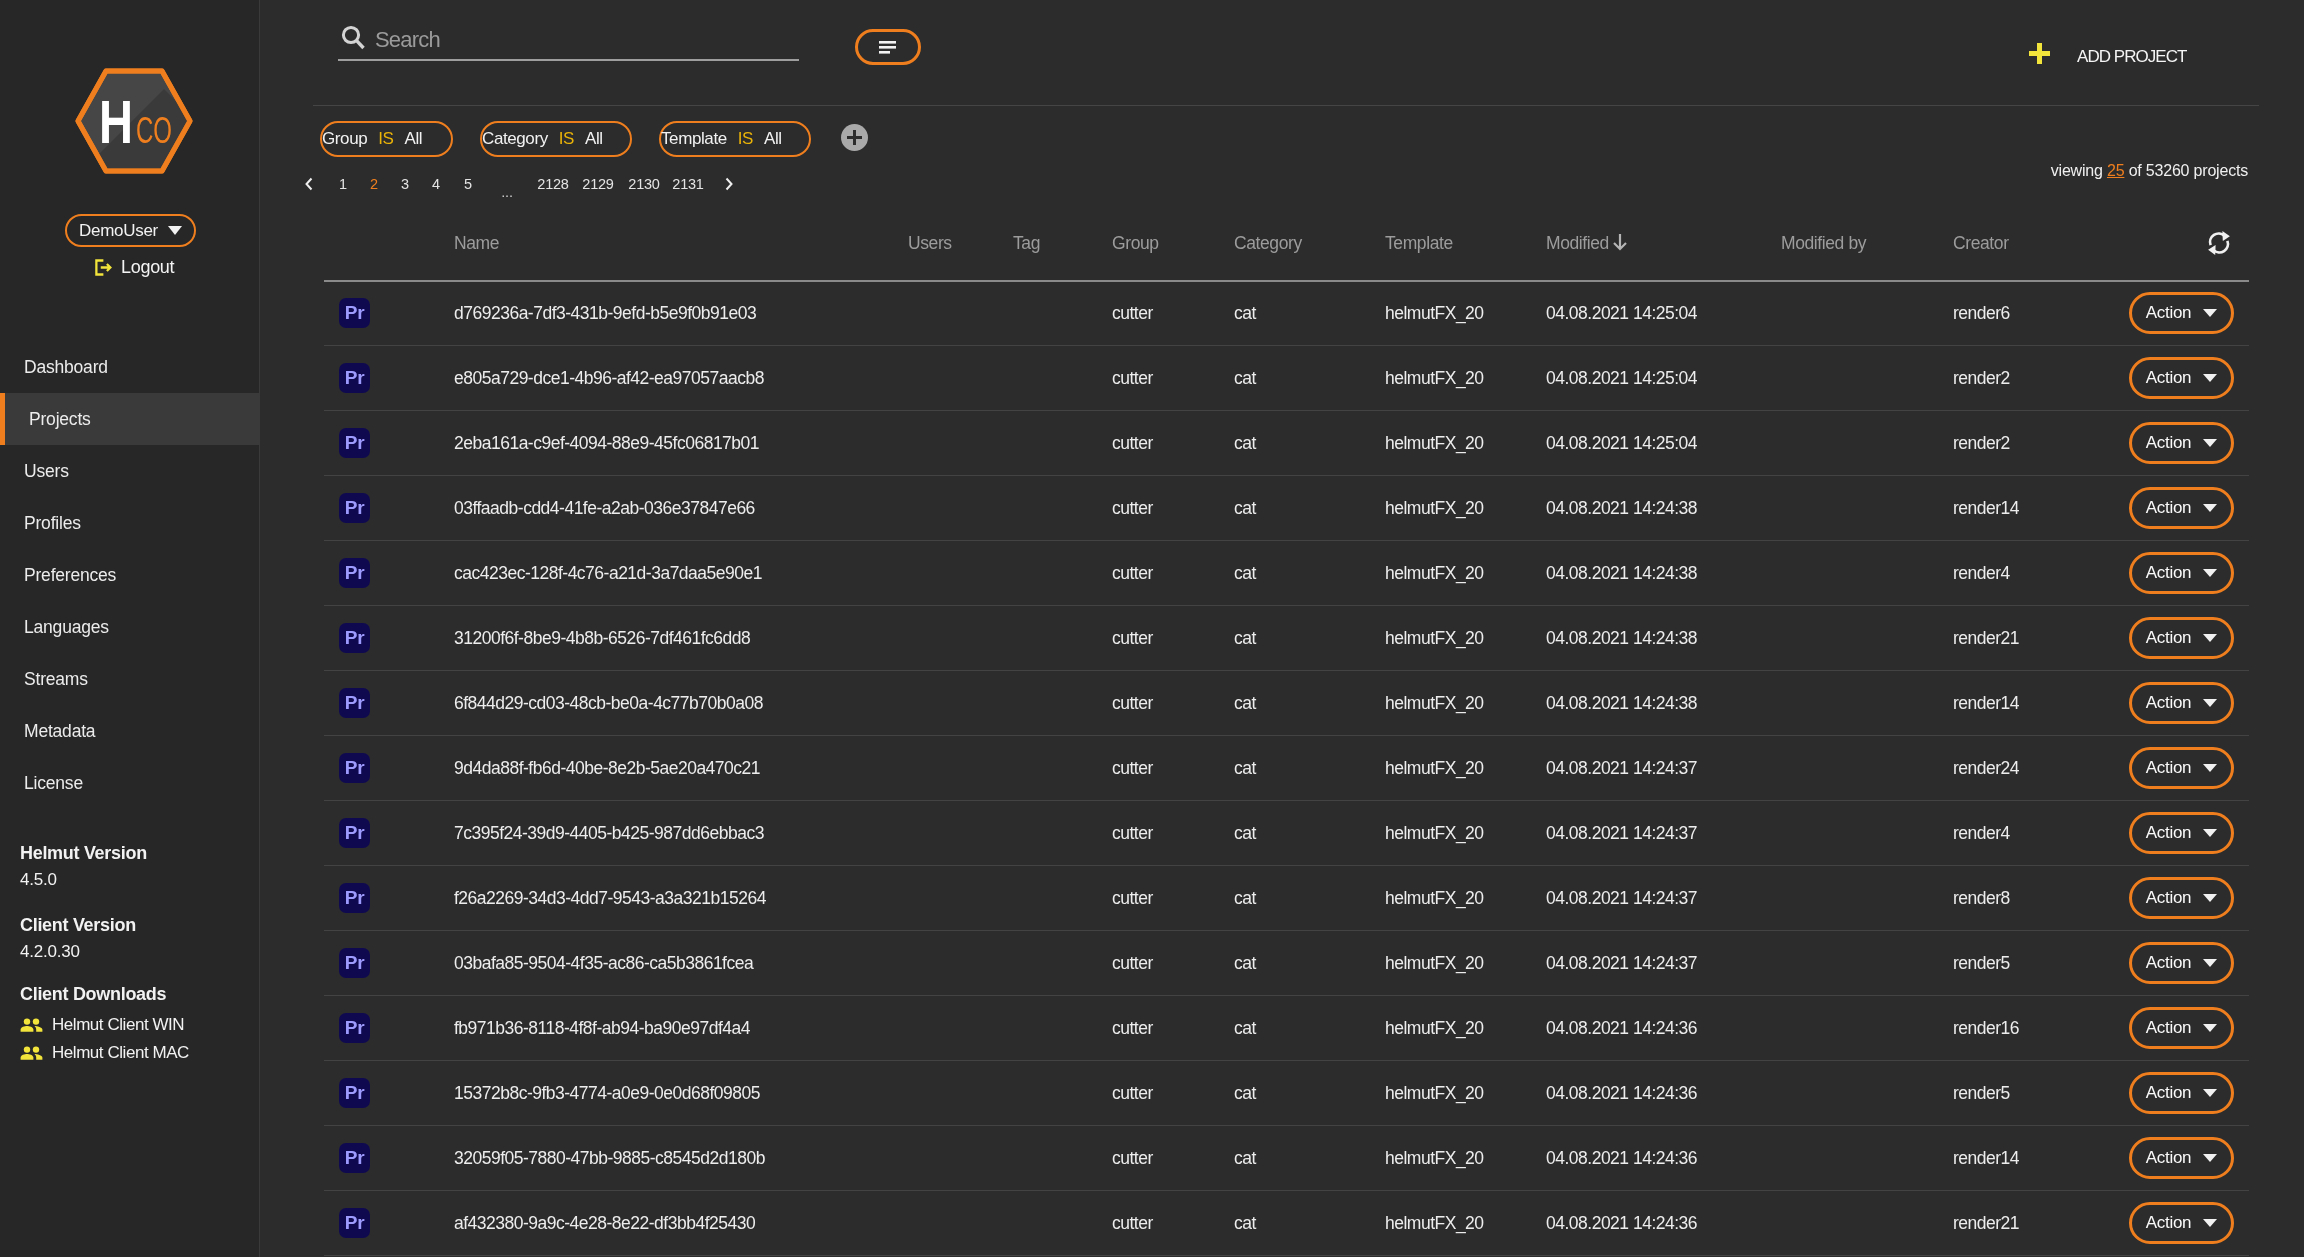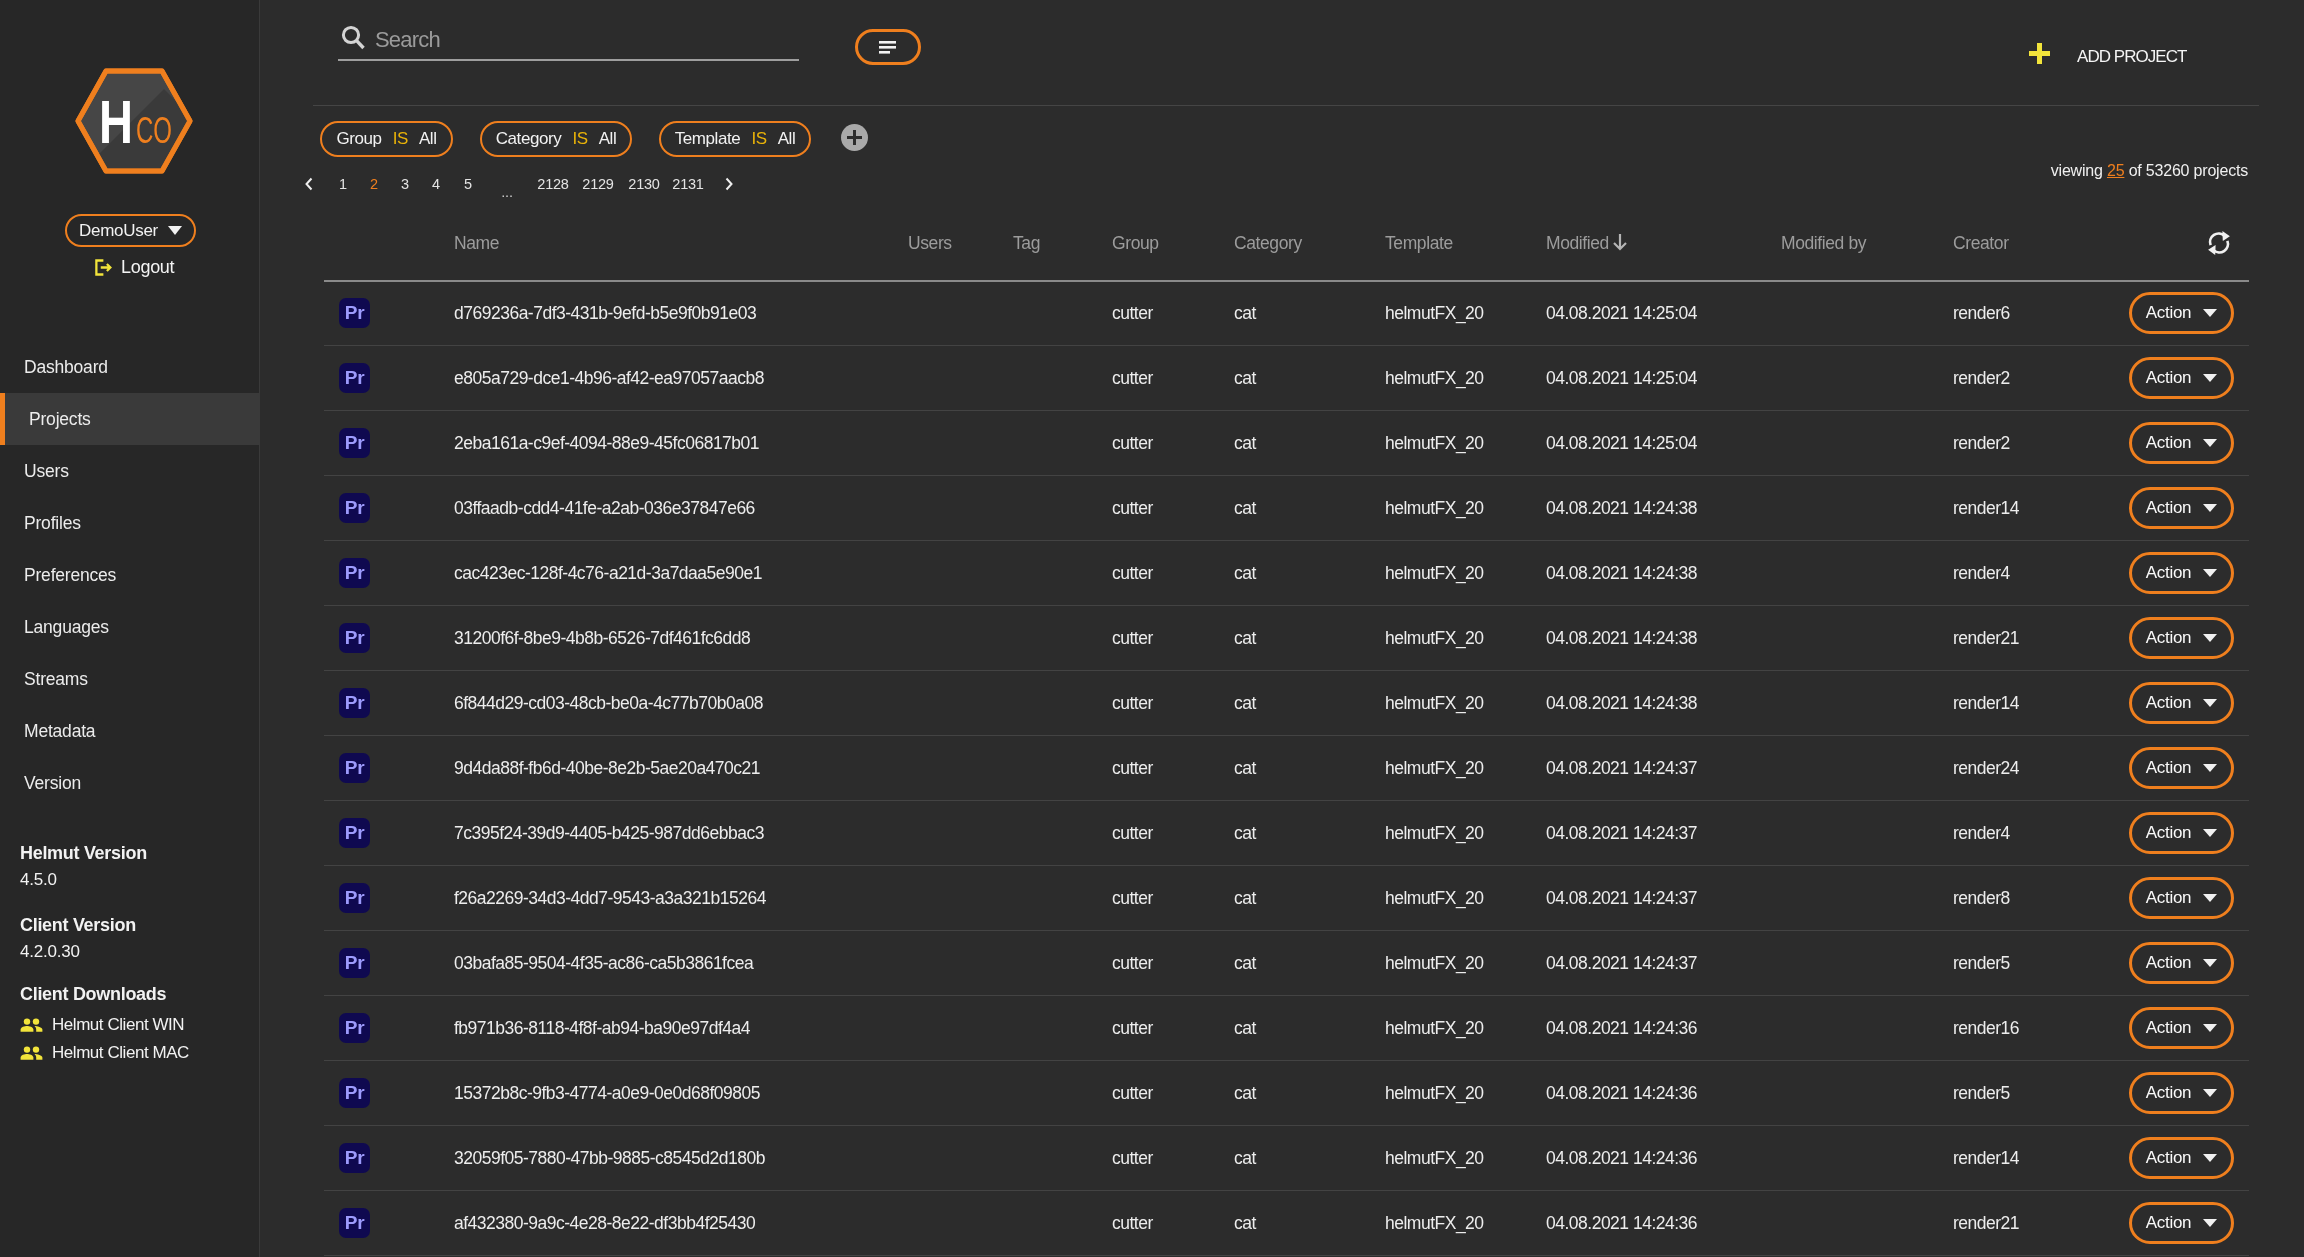--- a/index.html
+++ b/index.html
@@ -30,21 +30,21 @@
 #searchicon { left:341px; top:24px; }
 #searchtext { left:375px; top:27px; font-size:22px; color:#9b9b9b; letter-spacing:-0.8px; }
 #searchline { left:338px; top:59px; width:461px; height:2px; background:#9e9e9e; }
 #sortpill { left:855px; top:29px; width:66px; height:36px; border:3px solid #ef7f1e;
   border-radius:18px; display:flex; align-items:center; justify-content:center; }
 #addplus { left:2029px; top:43px; }
 #addtext { left:2077px; top:47px; font-size:17px; color:#f5f5f5; letter-spacing:-0.95px; }
 #topline { left:313px; top:105px; width:1946px; height:1px; background:#454545; }
 
 .chip { position:absolute; top:121px; height:36px; border:2px solid #ef7f1e;
-  border-radius:18px; display:flex; align-items:center; justify-content:center; gap:11px;
+  border-radius:18px; display:flex; align-items:center; justify-content:flex-start; gap:11px;
   font-size:17px; color:#f2f2f2; letter-spacing:-0.4px; }
 .chip .is { color:#eab308; font-weight:normal; }
 #pluscircle { left:841px; top:124px; width:27px; height:27px; border-radius:50%;
   background:#a9a9a9; }
 #pluscircle:before { content:""; position:absolute; left:6px; top:12px; width:15px; height:3px; background:#2c2c2c; }
 #pluscircle:after  { content:""; position:absolute; left:12px; top:6px; width:3px; height:15px; background:#2c2c2c; }
 
 .pg { position:absolute; top:176px; transform:translateX(-50%); font-size:14.5px;
   color:#e4e4e4; letter-spacing:-0.2px; }
 .pg.cur { color:#ef7f1e; }
@@ -94,21 +94,21 @@
   </div>
   <nav>
     <div class="it">Dashboard</div>
     <div class="it sel">Projects</div>
     <div class="it">Users</div>
     <div class="it">Profiles</div>
     <div class="it">Preferences</div>
     <div class="it">Languages</div>
     <div class="it">Streams</div>
     <div class="it">Metadata</div>
-    <div class="it">Version</div>
+    <div class="it">License</div>
   </nav>
   <div id="meta">
     <div class="h">Helmut Version</div>
     <div class="v" style="margin-bottom:25px;">4.5.0</div>
     <div class="h">Client Version</div>
     <div class="v" style="margin-bottom:22px;">4.2.0.30</div>
     <div class="h" style="margin-top:7px; margin-bottom:6px;">Client Downloads</div>
     <div class="dlrow"><svg width="23" height="15" viewBox="0 0 23 15">
             <g fill="#f2e43b">
               <circle cx="7" cy="3.6" r="3.2"></circle>

